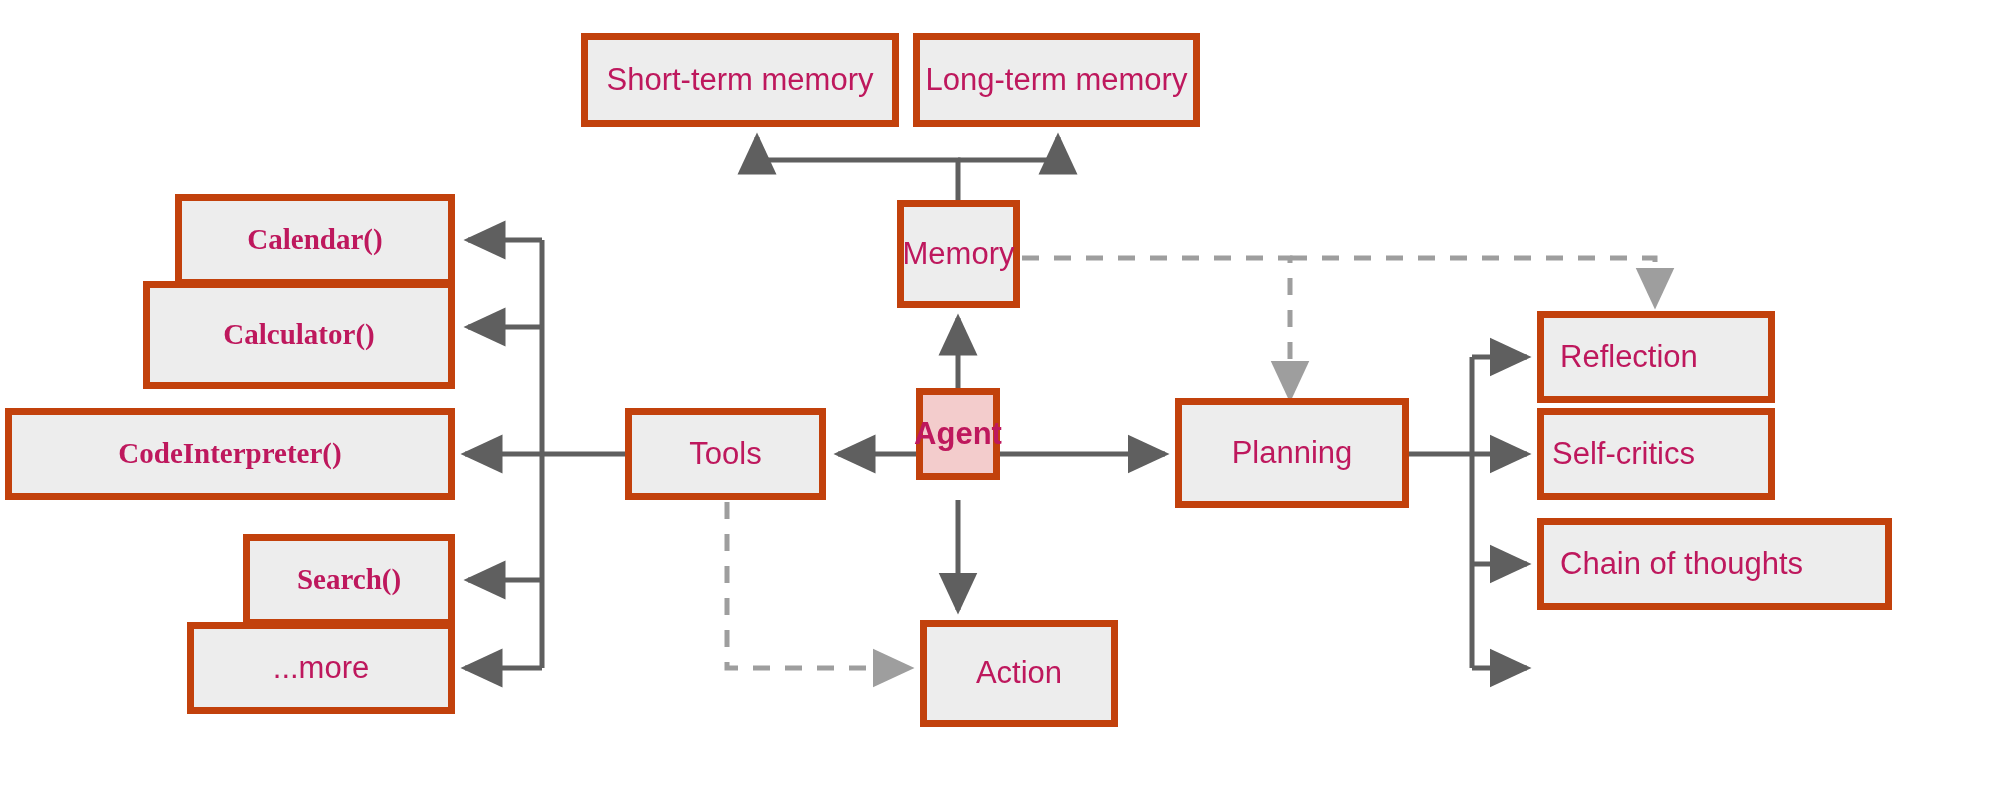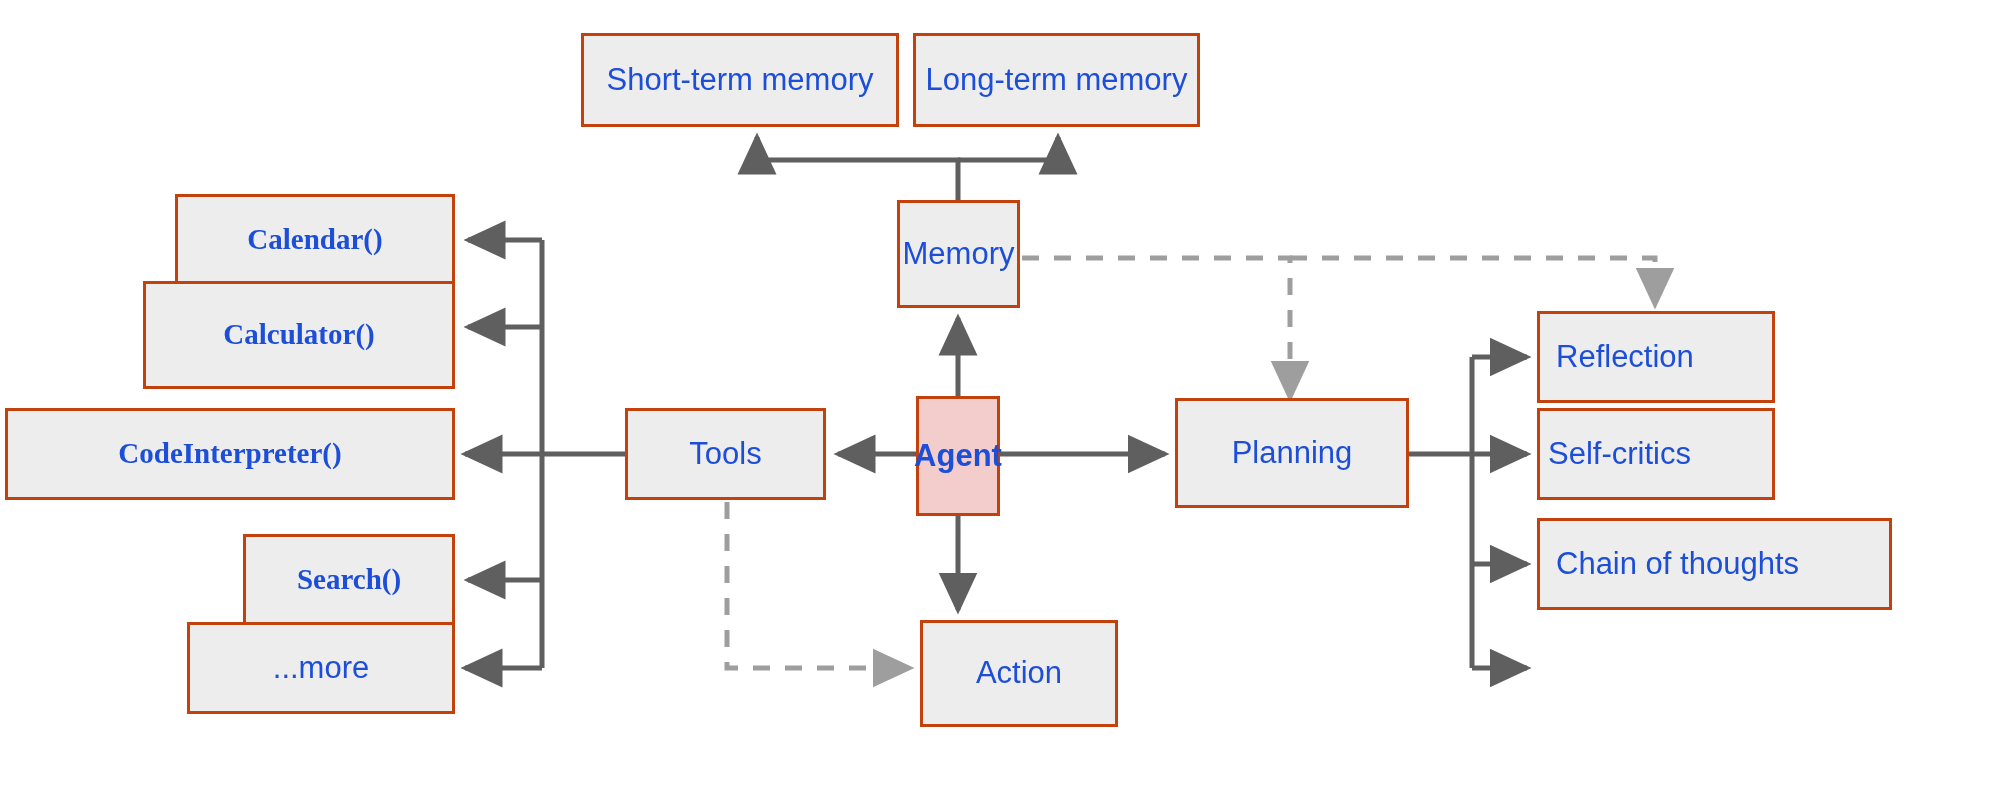--- a/index.html
+++ b/index.html
@@ -1,23 +1,23 @@
 <!DOCTYPE html>
 <html><head>
 <meta charset="utf-8">
 <style>
   html,body{margin:0;padding:0;background:#ffffff;}
   body{width:1999px;height:793px;overflow:hidden;
        font-family:"Liberation Sans",sans-serif;}
   #stage{position:relative;width:1999px;height:793px;background:#fff;}
   svg#wires{position:absolute;left:0;top:0;width:1999px;height:793px;}
   .node{position:absolute;box-sizing:border-box;
-        background:#ededed;border:3px solid #c2410c;
+        background:#ededed;border:7px solid #c2410c;
         display:flex;align-items:center;
-        font-size:31px;color:#1d4ed8;line-height:1.1;text-align:center;}
+        font-size:31px;color:#be185d;line-height:1.1;text-align:center;}
   .node.center{justify-content:center;}
   .node.leftpad{justify-content:flex-start;padding-left:16px;}
   .node.mono{font-family:Liberation Serif, serif;font-weight:bold;font-size:29px;
              justify-content:center;}
   .node.agent{background:#f3cccc;font-weight:bold;justify-content:center;}
 </style>
 </head>
 <body>
 
 <div id="stage">
@@ -75,21 +75,21 @@
     <span>Short-term memory</span>
   </div>
   <div class="node center" style="left:913px;top:33px;width:287px;height:94px;">
     <span>Long-term memory</span>
   </div>
 
   <div class="node center" style="left:897px;top:200px;width:123px;height:108px;">
     <span>Memory</span>
   </div>
 
-  <div class="node agent" style="left:916px;top:396px;width:84px;height:120px;">
+  <div class="node agent" style="left:916px;top:388px;width:84px;height:92px;">
     <span>Agent</span>
   </div>
 
   <div class="node center" style="left:625px;top:408px;width:201px;height:92px;">
     <span>Tools</span>
   </div>
 
   <div class="node center" style="left:920px;top:620px;width:198px;height:107px;">
     <span>Action</span>
   </div>

